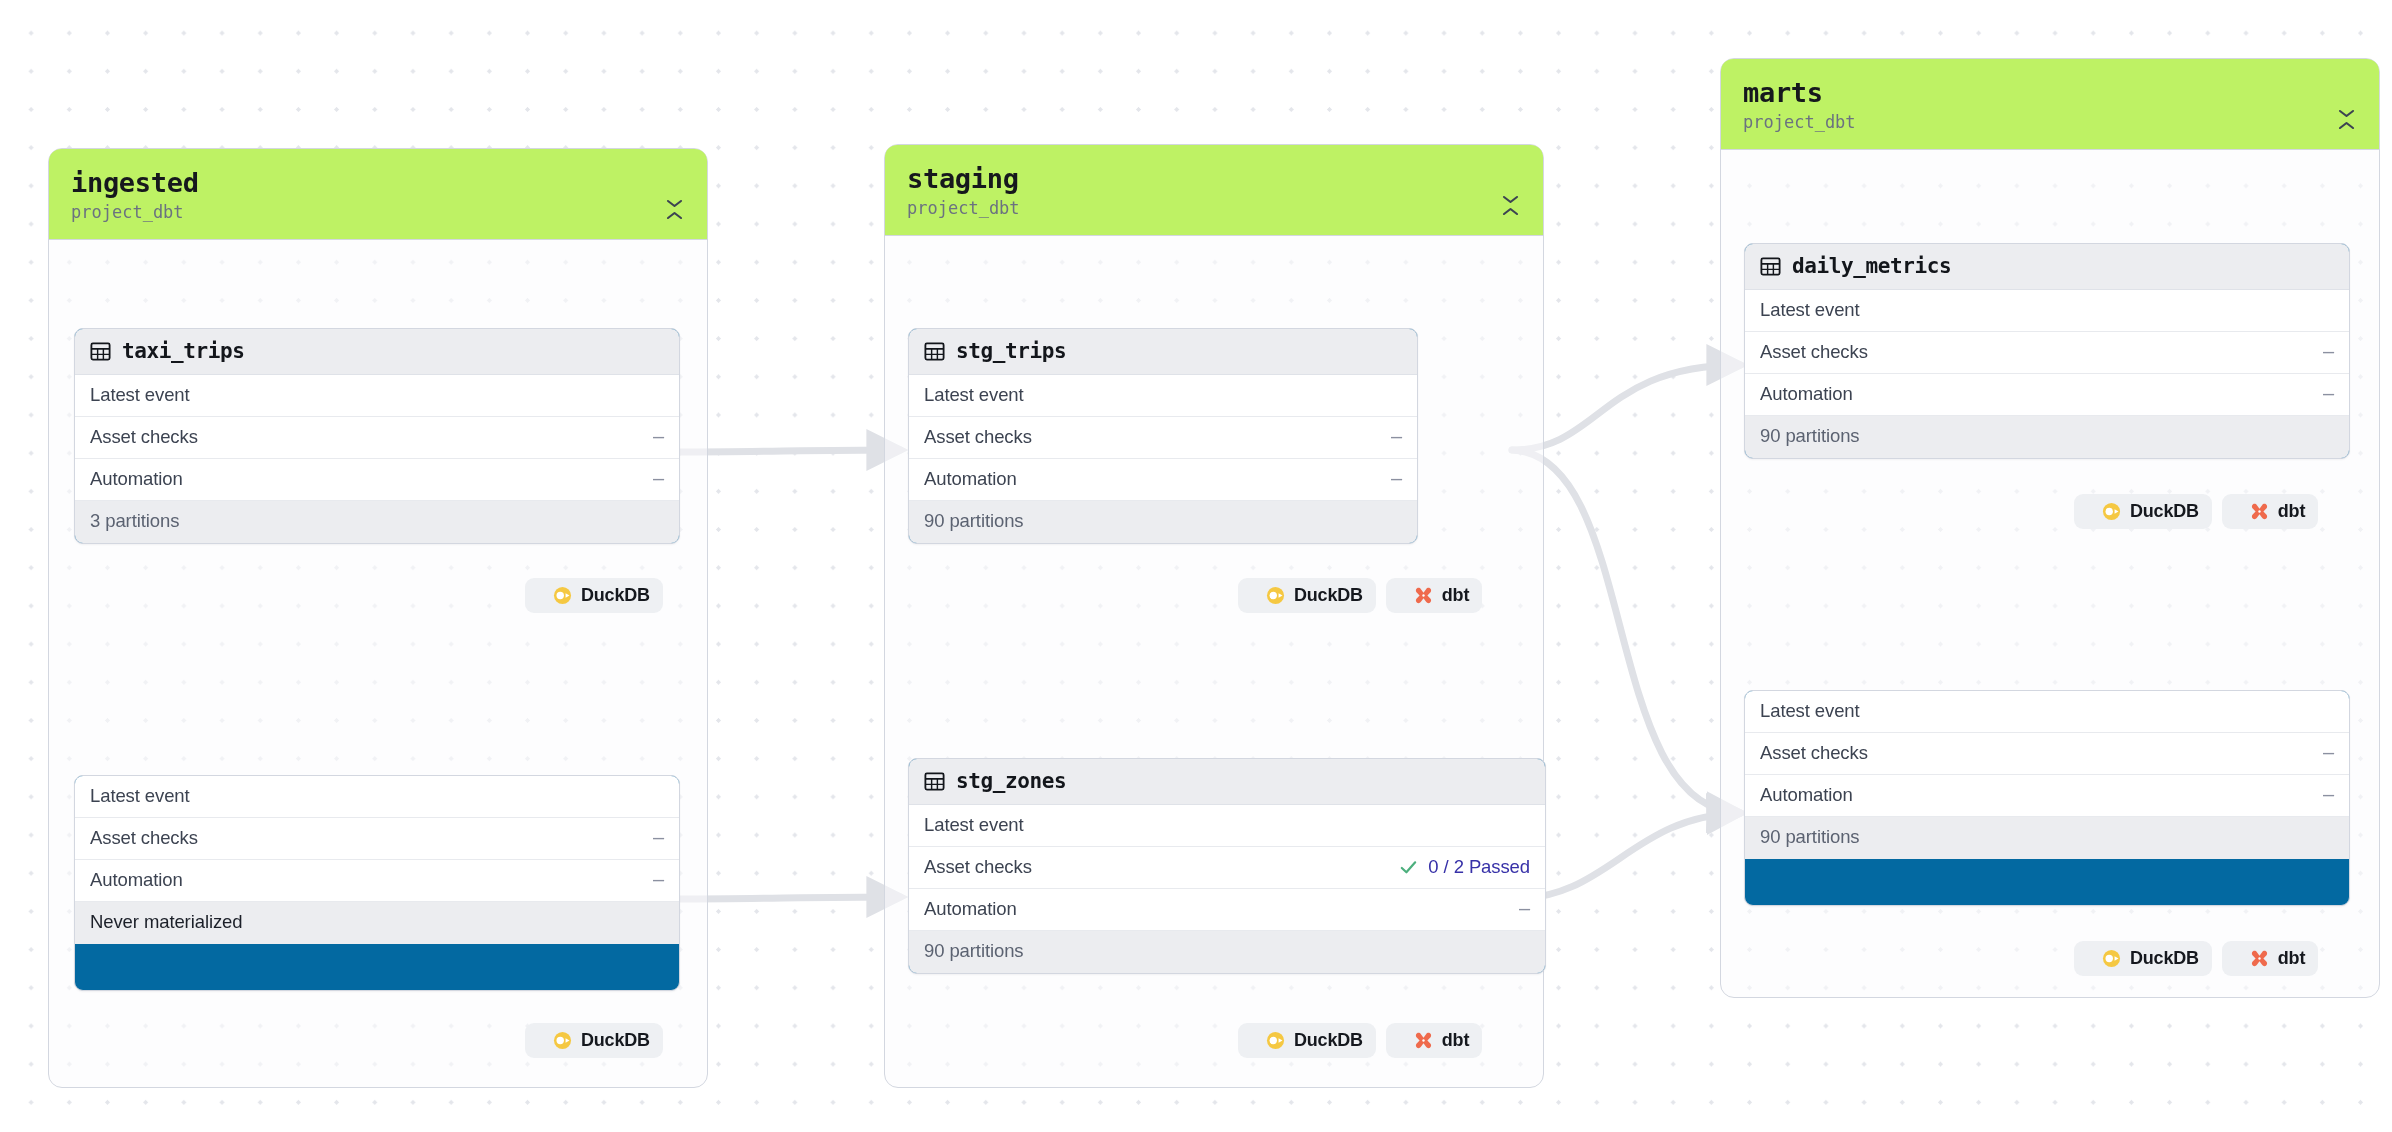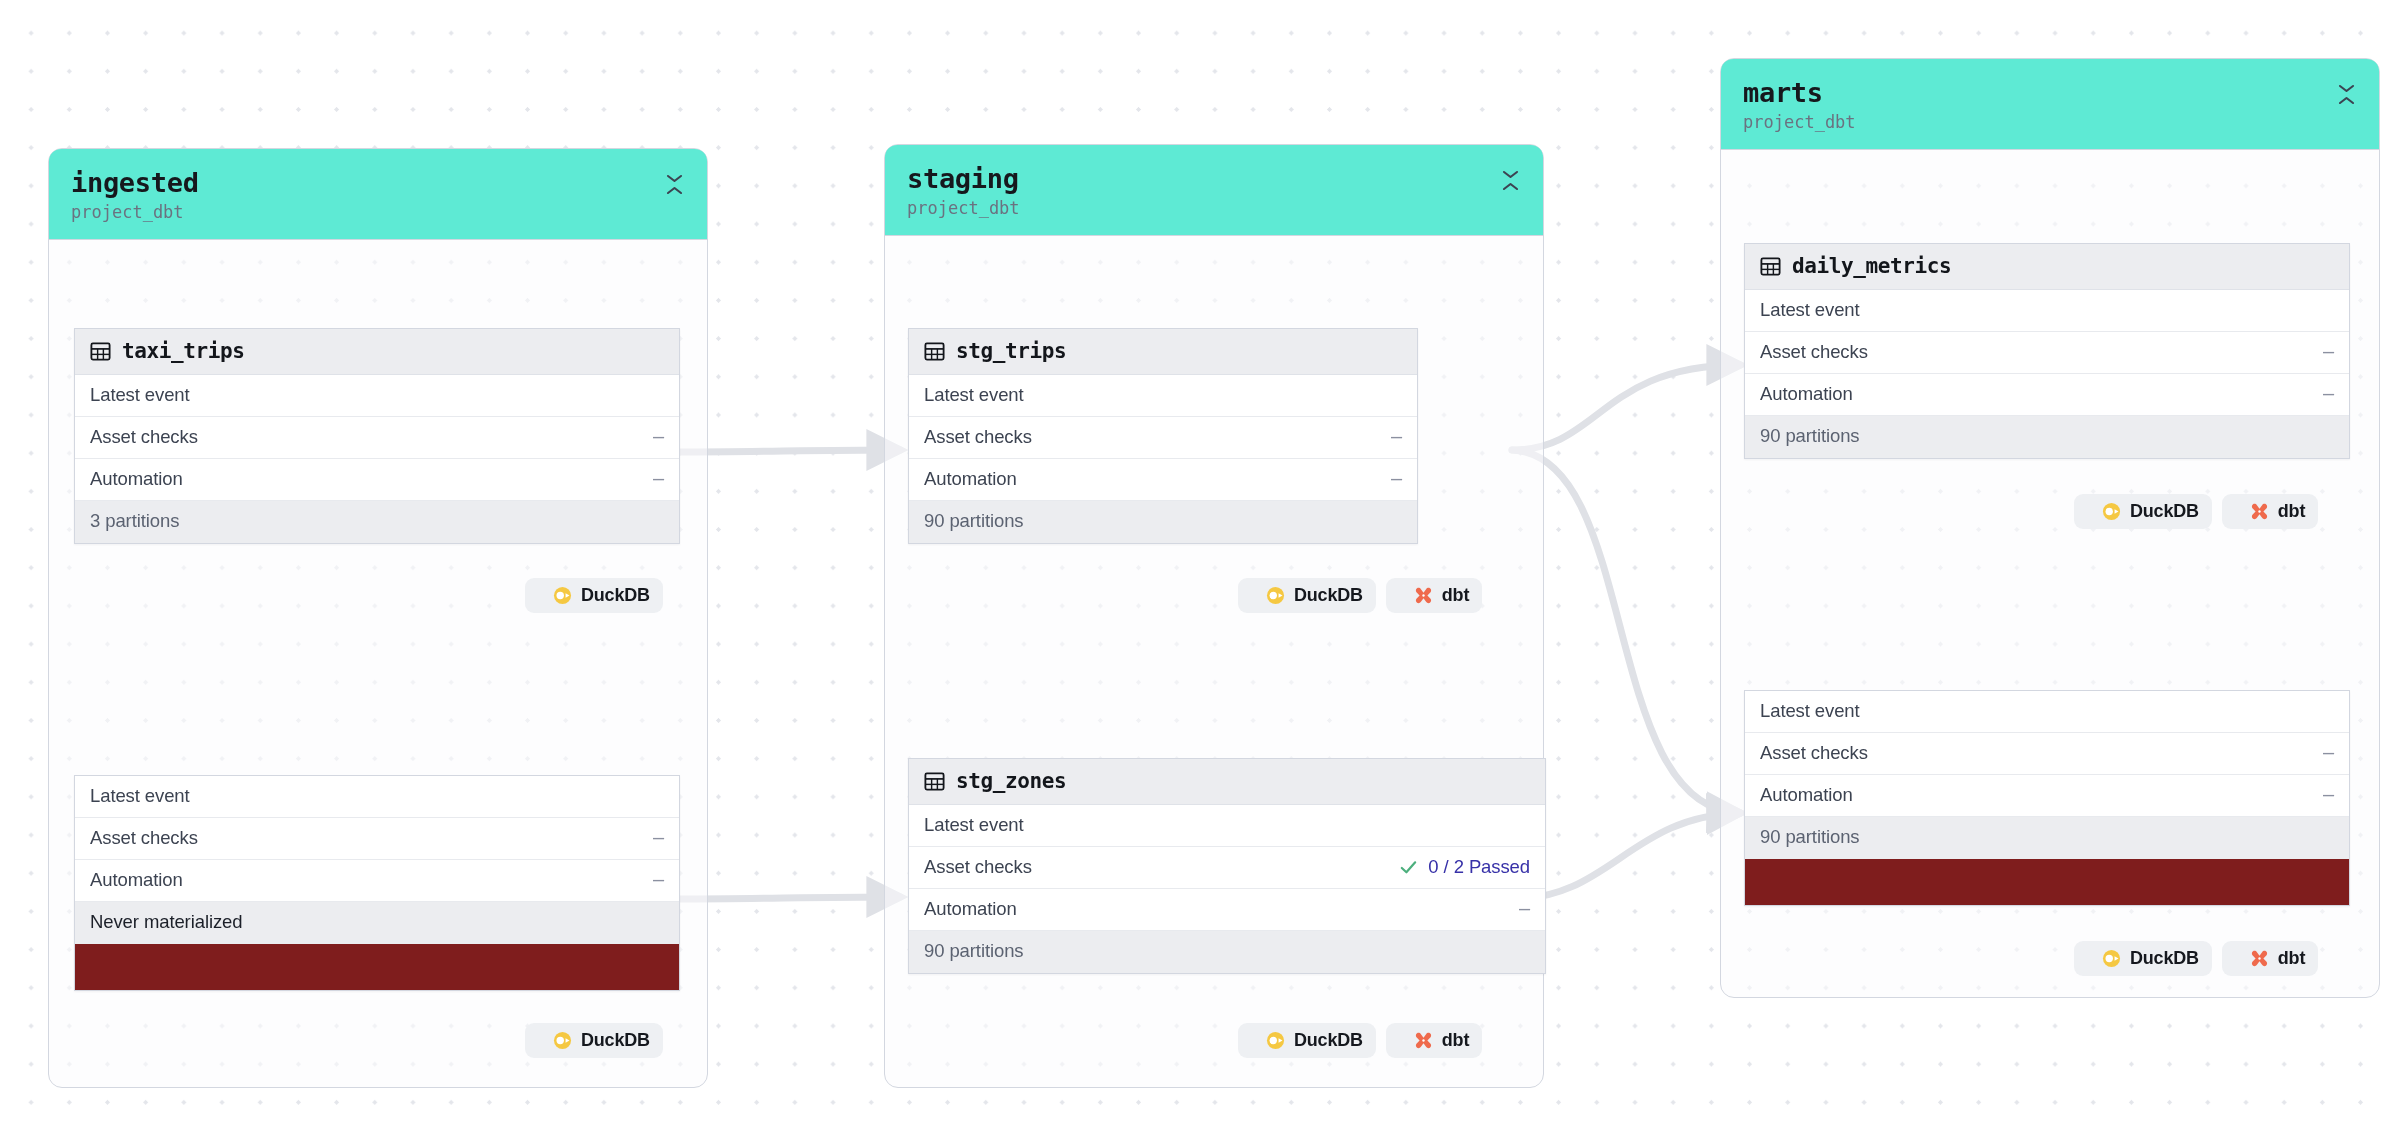--- a/index.html
+++ b/index.html
@@ -39,26 +39,26 @@
     position: absolute;
     z-index: 3;
     border: 1.5px solid #d3d7e0;
     border-radius: 14px;
     background: rgba(252,252,253,0.55);
     display: flex;
     flex-direction: column;
   }
 
   .group-header {
-    background: #5eead4;
+    background: #bef264;
     border-bottom: 1.5px solid #d3d7e0;
     border-radius: 12px 12px 0 0;
     padding: 18px 22px 16px 22px;
     display: flex;
-    align-items: flex-start;
+    align-items: flex-end;
     justify-content: space-between;
     min-height: 74px;
   }
 
   .group-title {
     font-family: "DejaVu Sans Mono", "Liberation Mono", monospace;
     font-size: 27px;
     font-weight: 700;
     color: #16181d;
     line-height: 1.18;
@@ -87,22 +87,22 @@
     margin-top: 4px;
   }
 
   .group-body { flex: 1; position: relative; }
 
   
   .asset-card {
     position: absolute;
     z-index: 4;
     border: 1.5px solid #d3d7e0;
-    border-radius: 0;
-    background: #7f1d1d;
+    border-radius: 9px;
+    background: #0369a1;
     overflow: hidden;
     box-shadow: 0 1px 2px rgba(16,24,40,0.05);
   }
 
   .asset-head {
     background: #ecedf0;
     padding: 10px 14px 11px 14px;
     display: flex;
     align-items: center;
     gap: 10px;

